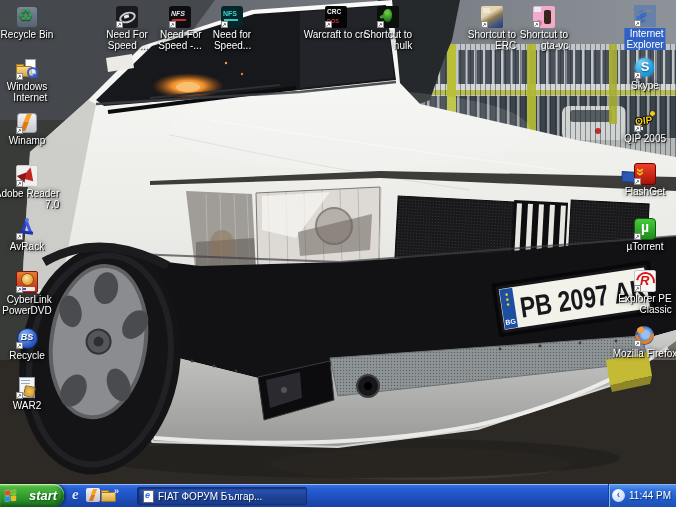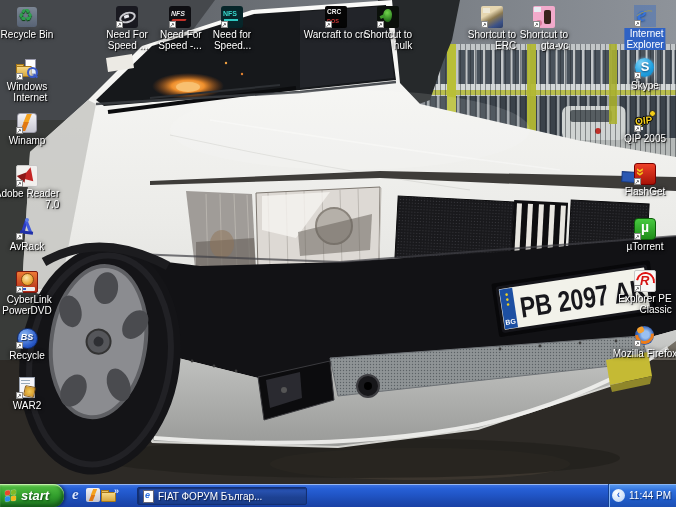--- a/index.html
+++ b/index.html
@@ -14,21 +14,21 @@
        font-size:10px;line-height:11px;color:#fff;text-align:right;white-space:pre;
        text-shadow:1px 1px 1px #000,0 0 4px rgba(0,0,0,.95);}
   .lbl.sel{background:#2f62c4;text-shadow:none;padding:0 2px;}
   
   #taskbar{position:absolute;left:0;bottom:0;width:676px;height:23px;
     background:linear-gradient(#5e93f2 0%,#3a70e0 6%,#2760d6 20%,#2156c8 45%,#1c4ab2 75%,#1941a5 100%);
     box-shadow:inset 0 1px 0 rgba(255,255,255,.4);}
   #start-btn{position:absolute;left:0;top:0;height:23px;width:59px;border-radius:0 11px 11px 0;
     background:linear-gradient(#8fe07a 0%,#4cb83e 14%,#33a02e 50%,#238223 85%,#1a701c 100%);
     box-shadow:inset 0 1px 1px #c8f5ae, inset -2px -2px 4px #14581a, 2px 0 3px rgba(0,0,20,.45);
-    display:flex;align-items:center;padding-left:5px;gap:3px;cursor:default;}
+    display:flex;align-items:center;padding-left:5px;gap:11px;cursor:default;}
   #start-btn .stxt{font-style:italic;font-weight:bold;font-size:13px;color:#fff;text-shadow:1px 1px 2px #0c4a10;}
   .flag{position:relative;width:13px;height:12px;transform:skewY(-6deg);}
   .flag i{position:absolute;width:5px;height:5px;border-radius:1.5px;box-shadow:0 0 1px #fff;}
   .flag .f1{left:0;top:0;background:#e8482c;}
   .flag .f2{left:6px;top:0;background:#7fba28;}
   .flag .f3{left:0;top:6px;background:#2a8fe8;}
   .flag .f4{left:6px;top:6px;background:#f0b818;}
   .ql{position:absolute;top:3px;width:17px;height:17px;}
   #ql-overflow{position:absolute;left:114px;top:2px;color:#d8e6ff;font-size:9px;font-weight:bold;}
   #task-fiat{position:absolute;left:137px;top:3px;width:170px;height:18px;border-radius:2px;

